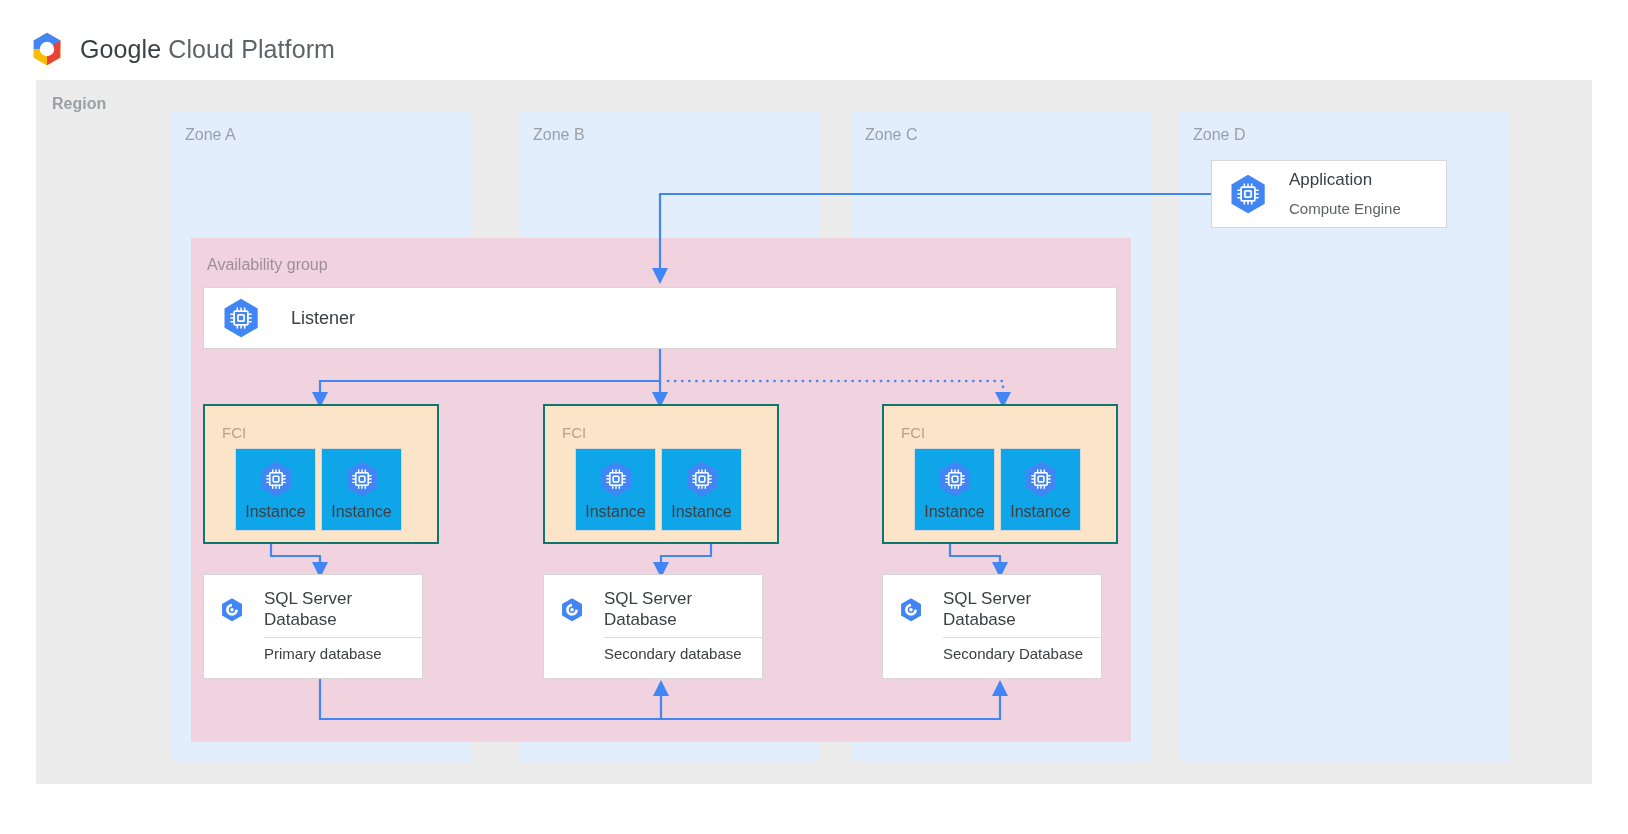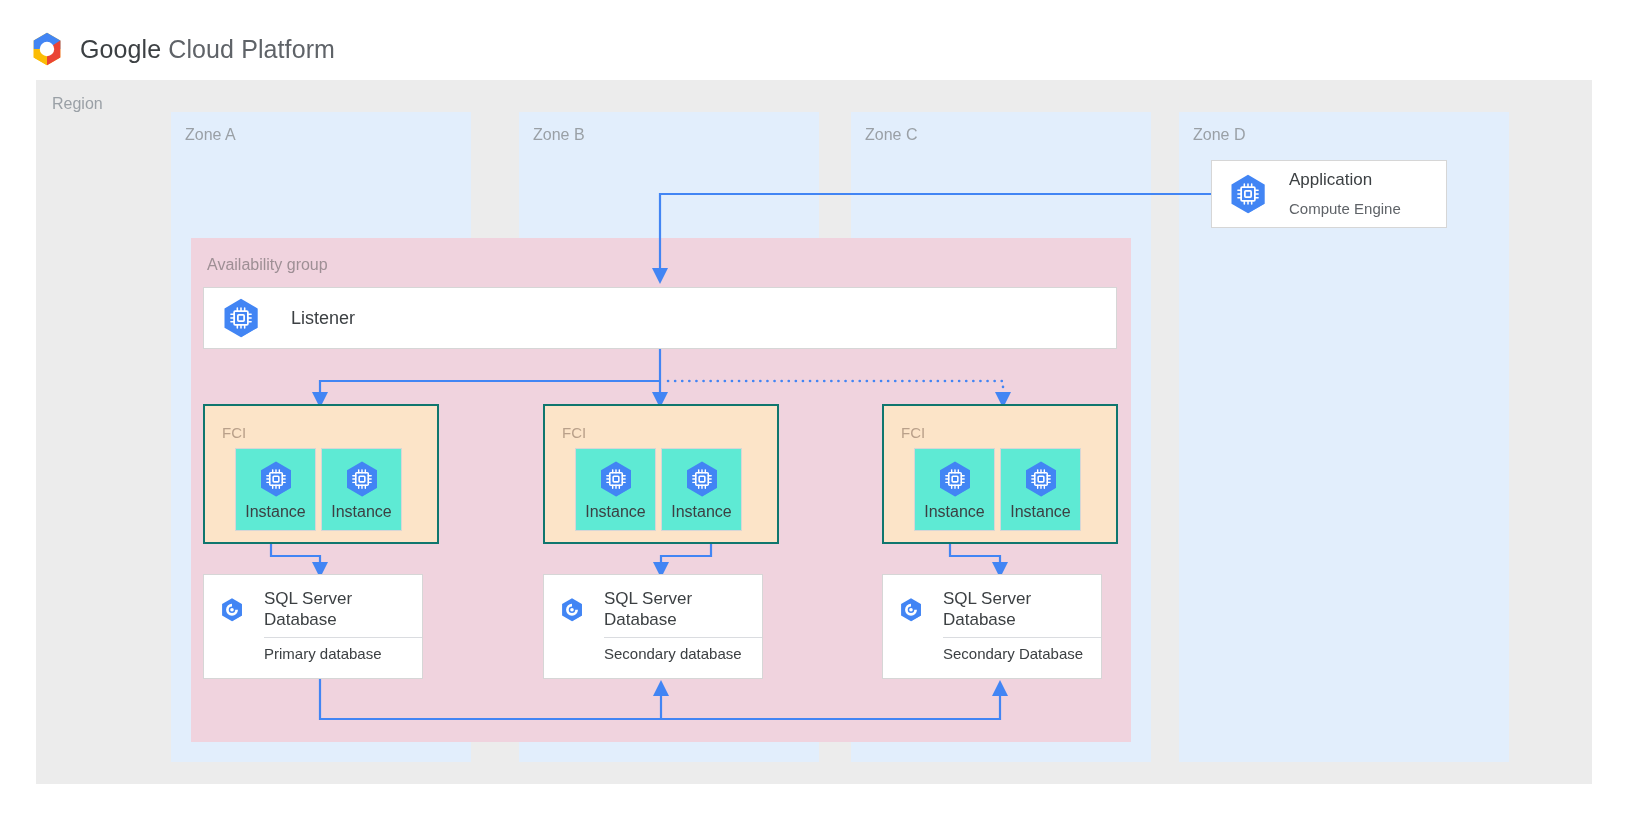--- a/index.html
+++ b/index.html
@@ -47,20 +47,21 @@
     width: 1556px;
     height: 704px;
     background: #ececec;
   }
   .region-label {
     position: absolute;
     left: 52px;
     top: 95px;
     font-size: 16px;
     color: #9aa0a6;
+    font-weight: bold;
   }
   .zone {
     position: absolute;
     top: 112px;
     height: 650px;
     background: #e2eefc;
   }
   .zone-label {
     position: absolute;
     top: 126px;
@@ -153,21 +154,21 @@
   .fci-inner {
     position: absolute;
     left: 30px;
     top: 42px;
     display: flex;
     gap: 5px;
   }
   .inst {
     width: 81px;
     height: 83px;
-    background: #5eead4;
+    background: #0ea5e9;
     border: 1px solid #d6d6d6;
     box-sizing: border-box;
     display: flex;
     flex-direction: column;
     align-items: center;
     justify-content: center;
     gap: 4px;
   }
   .inst-label { font-size: 16px; color: #3c4043; }
 

